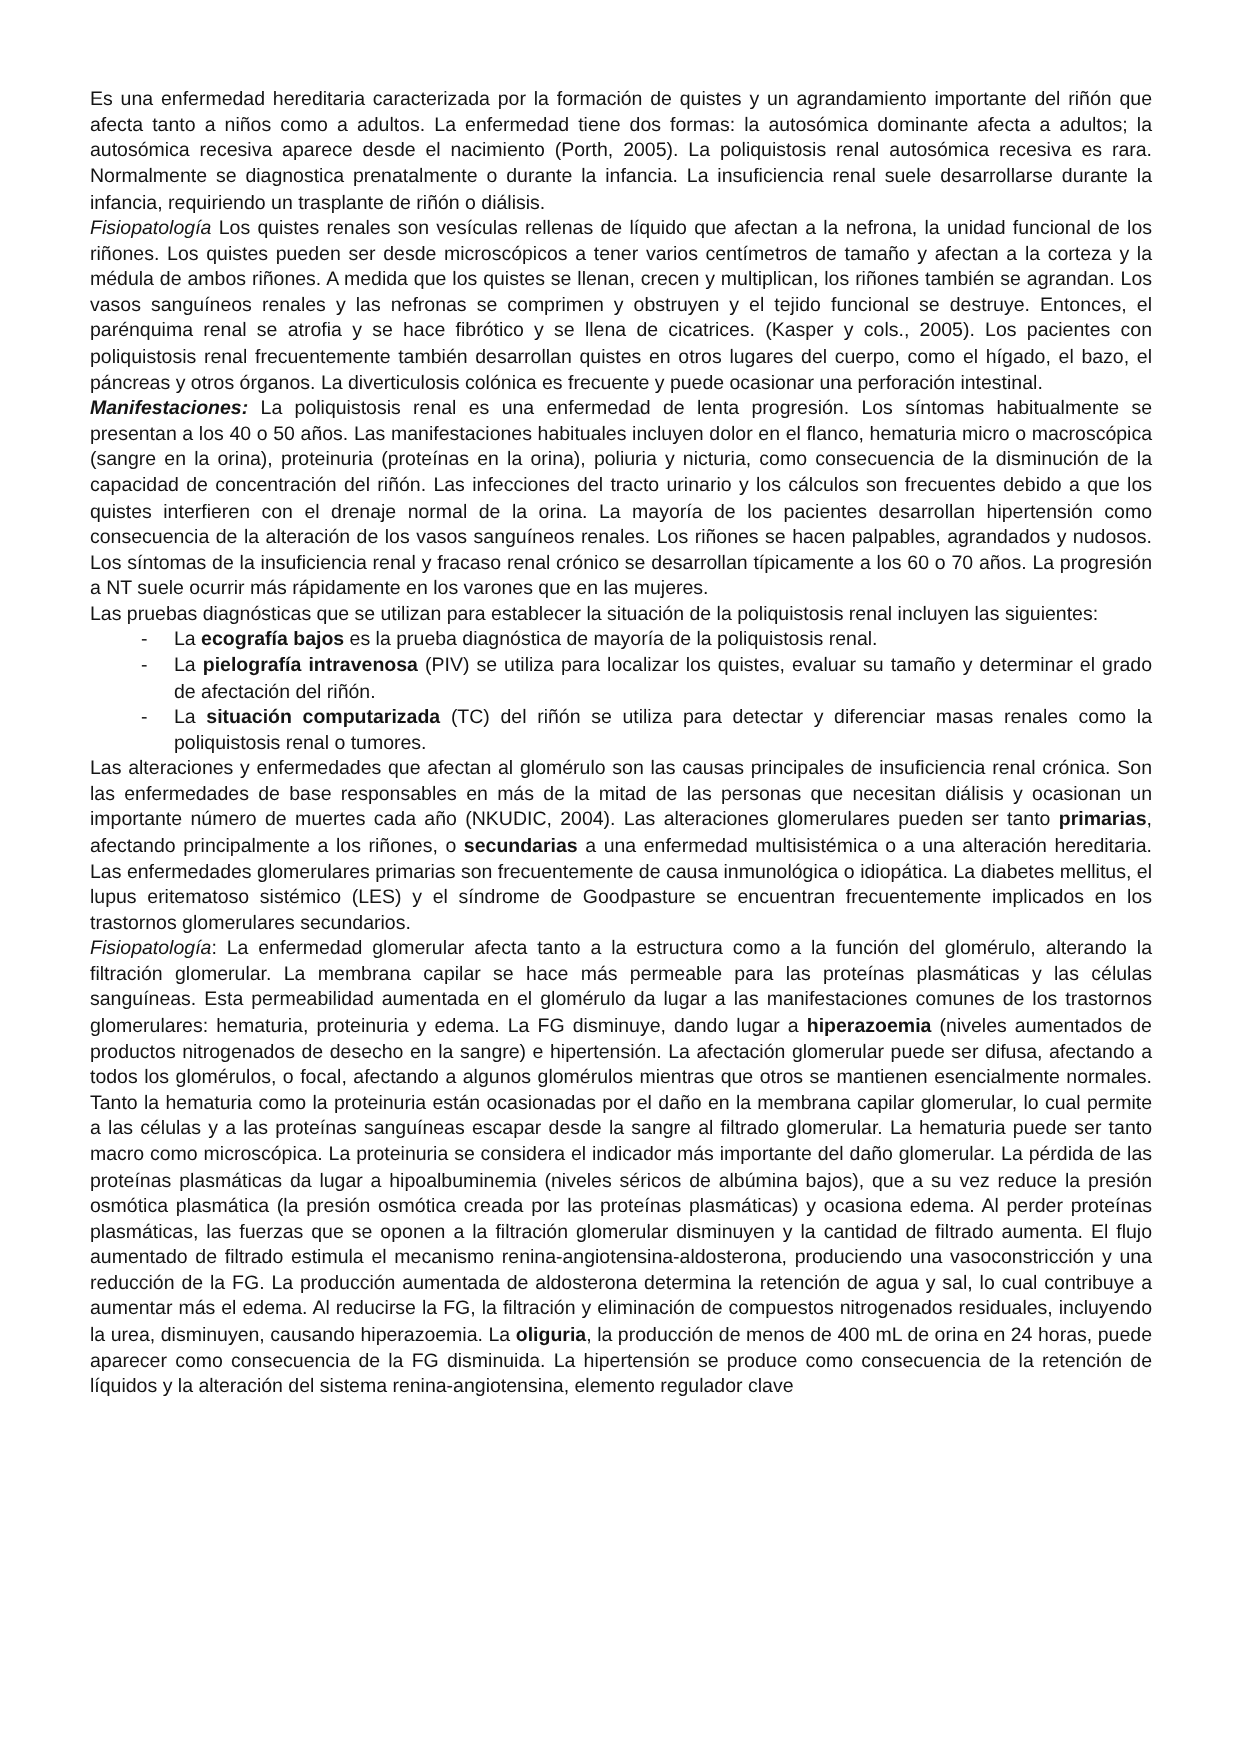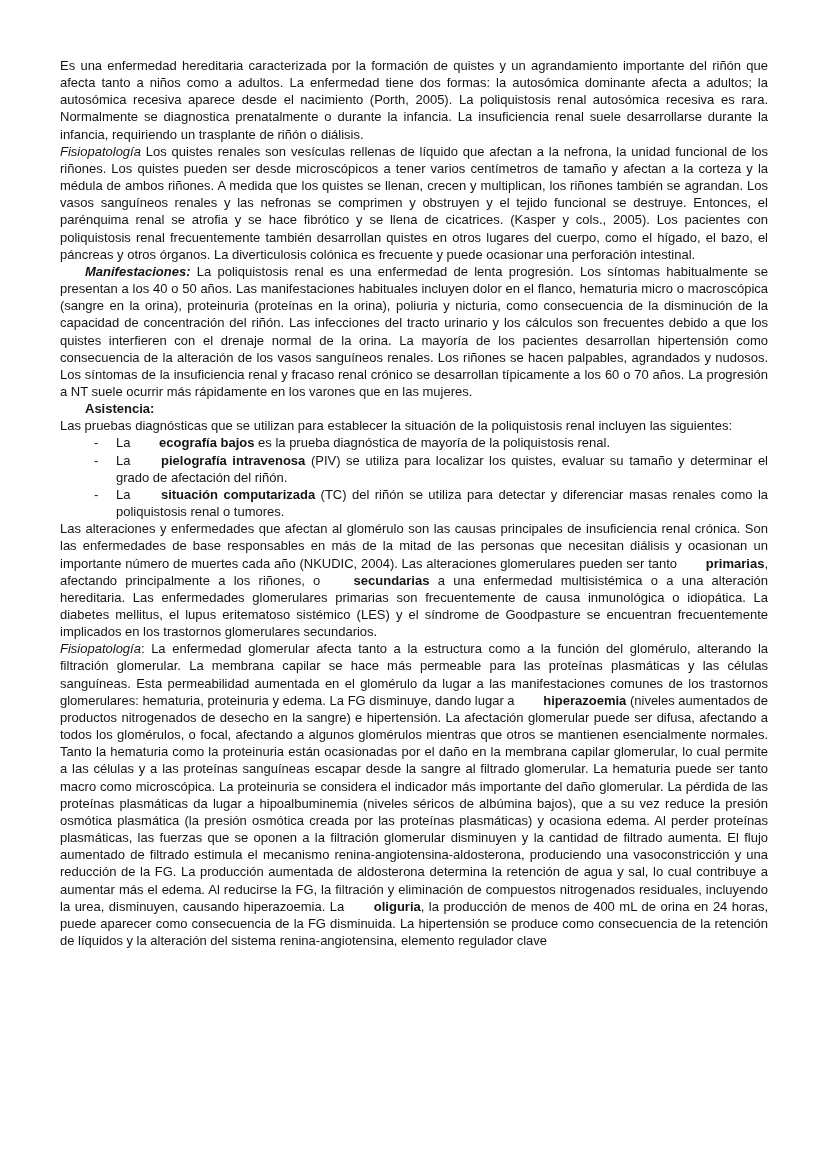--- a/index.html
+++ b/index.html
@@ -37,33 +37,32 @@
   .list-marker {
     flex: 0 0 auto;
     margin-left: 34px;
     width: 22px;
     text-align: left;
   }
   .list-item-text {
     flex: 1 1 auto;
     text-align: justify;
   }
-  .seg-b { font-weight: bold; margin-left: 25px; }
+  .seg-b { font-weight: bold; }
   .seg-i { font-style: italic; }
   .seg-u { }
 </style>
 </head>
 <body>
 
 <div class="page">
   <div class="doc-body">
       <div class="para"><span>Es una enfermedad hereditaria caracterizada por la formación de quistes y un agrandamiento importante del riñón que afecta tanto a niños como a adultos. La enfermedad tiene dos formas: la autosómica dominante afecta a adultos; la autosómica recesiva aparece desde el nacimiento (Porth, 2005). La poliquistosis renal autosómica recesiva es rara. Normalmente se diagnostica prenatalmente o durante la infancia. La insuficiencia renal suele desarrollarse durante la infancia, requiriendo un trasplante de riñón o diálisis.</span></div>
       <div class="para"><span class="seg-i seg-u">Fisiopatología</span><span> Los quistes renales son vesículas rellenas de líquido que afectan a la nefrona, la unidad funcional de los riñones. Los quistes pueden ser desde microscópicos a tener varios centímetros de tamaño y afectan a la corteza y la médula de ambos riñones. A medida que los quistes se llenan, crecen y multiplican, los riñones también se agrandan. Los vasos sanguíneos renales y las nefronas se comprimen y obstruyen y el tejido funcional se destruye. Entonces, el parénquima renal se atrofia y se hace fibrótico y se llena de cicatrices. (Kasper y cols., 2005). Los pacientes con poliquistosis renal frecuentemente también desarrollan quistes en otros lugares del cuerpo, como el hígado, el bazo, el páncreas y otros órganos. La diverticulosis colónica es frecuente y puede ocasionar una perforación intestinal.</span></div>
       <div class="para"><span class="seg-b seg-i seg-u">Manifestaciones:</span><span> La poliquistosis renal es una enfermedad de lenta progresión. Los síntomas habitualmente se presentan a los 40 o 50 años. Las manifestaciones habituales incluyen dolor en el flanco, hematuria micro o macroscópica (sangre en la orina), proteinuria (proteínas en la orina), poliuria y nicturia, como consecuencia de la disminución de la capacidad de concentración del riñón. Las infecciones del tracto urinario y los cálculos son frecuentes debido a que los quistes interfieren con el drenaje normal de la orina. La mayoría de los pacientes desarrollan hipertensión como consecuencia de la alteración de los vasos sanguíneos renales. Los riñones se hacen palpables, agrandados y nudosos. Los síntomas de la insuficiencia renal y fracaso renal crónico se desarrollan típicamente a los 60 o 70 años. La progresión a NT suele ocurrir más rápidamente en los varones que en las mujeres.</span></div>
-      <div class="heading"><span class="seg-b seg-u">Asistencia:</span></div>
       <div class="para"><span>Las pruebas diagnósticas que se utilizan para establecer la situación de la poliquistosis renal incluyen las siguientes:</span></div>
       <div class="list">
         <div class="list-item">
           <span class="list-marker">-</span>
           <span class="list-item-text"><span>La </span><span class="seg-b">ecografía bajos</span><span> es la prueba diagnóstica de mayoría de la poliquistosis renal.</span></span>
         </div>
         <div class="list-item">
           <span class="list-marker">-</span>
           <span class="list-item-text"><span>La </span><span class="seg-b">pielografía intravenosa</span><span> (PIV) se utiliza para localizar los quistes, evaluar su tamaño y determinar el grado de afectación del riñón.</span></span>
         </div>

